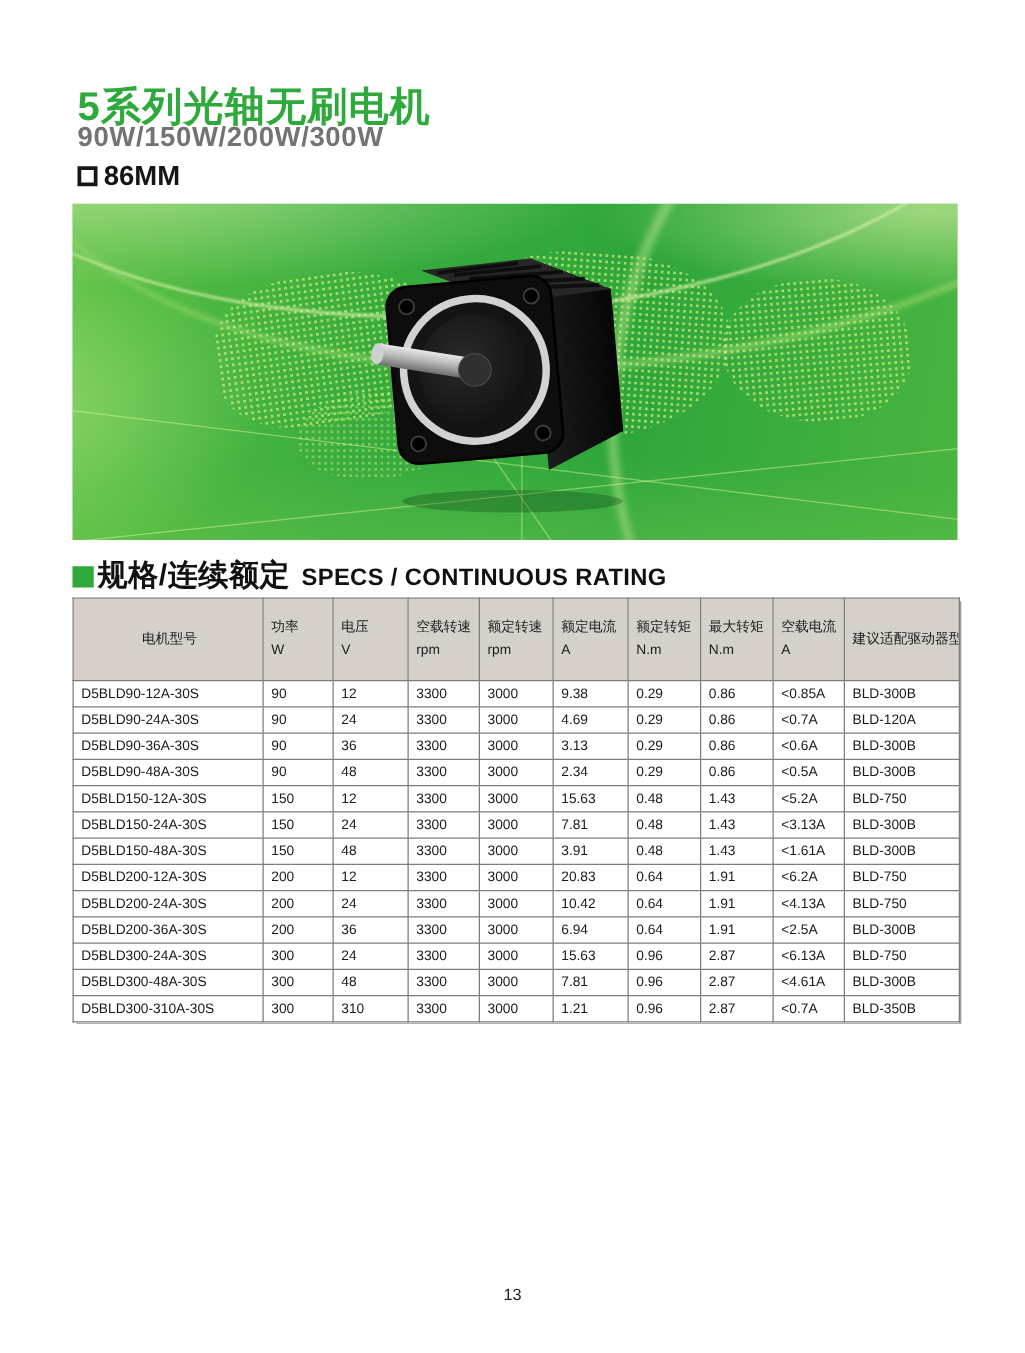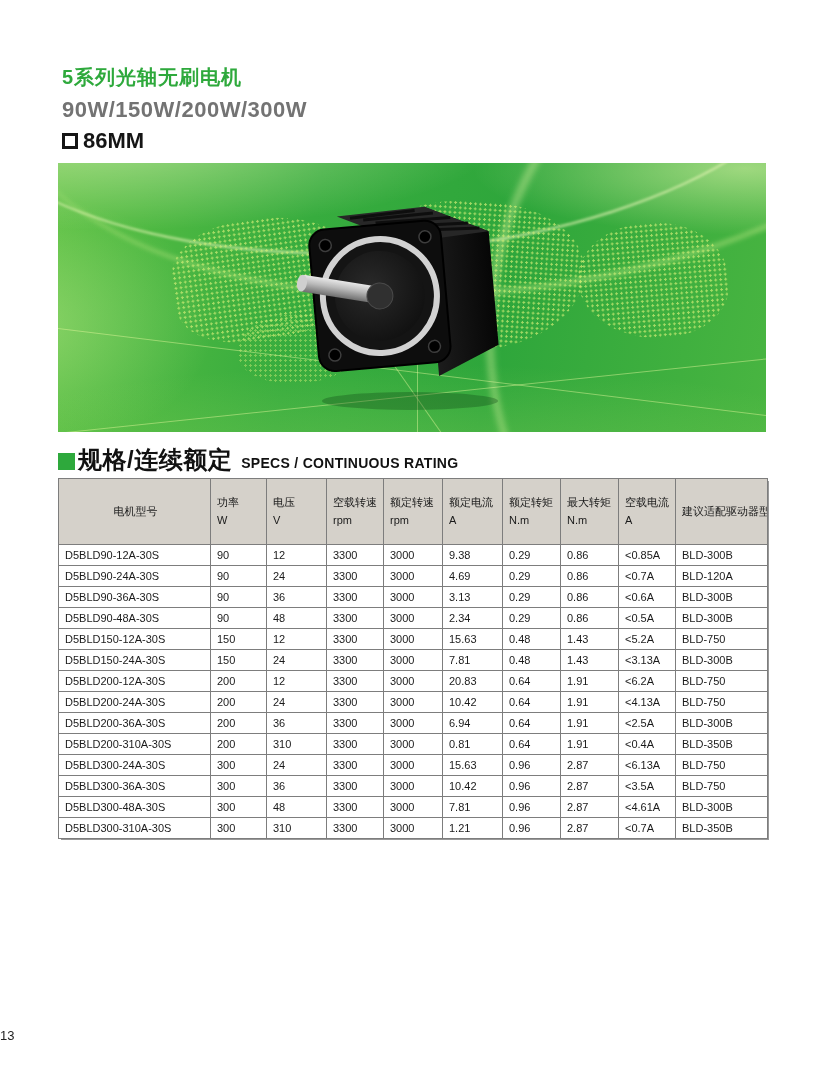--- a/index.html
+++ b/index.html
@@ -6,21 +6,21 @@
   html,body { background:#ffffff; }
   body { font-family:"Liberation Sans","DejaVu Sans",sans-serif; }
   .page {
     position:relative; width:820px; height:1082px; background:#ffffff;
     overflow:hidden; margin:0 auto;
   }
 
   
   .title-cn {
     position:absolute; left:62px; top:64px;
-    font-size:20px; font-weight:bold; color:#2EA93C; letter-spacing:1px;
+    font-size:32px; font-weight:bold; color:#2EA93C; letter-spacing:1px;
   }
   .title-sub {
     position:absolute; left:62px; top:97px;
     font-size:22px; font-weight:bold; color:#737373; letter-spacing:0.5px;
   }
   .frame-line {
     position:absolute; left:62px; top:128px; display:flex; align-items:center;
   }
   .frame-square {
     width:16px; height:16px; border:3px solid #151515; background:#fff; margin-right:5px;
@@ -70,21 +70,21 @@
   .motor-wrap { position:absolute; left:224px; top:18px; width:260px; height:235px; }
 
   
   .section-head {
     position:absolute; left:58px; top:444px; display:flex; align-items:baseline;
   }
   .section-square {
     width:17px; height:17px; background:#2EA93C; align-self:center; margin-right:3px; margin-top:2px;
   }
   .section-cn { font-size:24px; font-weight:bold; color:#111; letter-spacing:0.5px;text-align:center; }
-  .section-en { font-size:14px; font-weight:bold; color:#111; margin-left:9px; letter-spacing:0.3px; }
+  .section-en { font-size:19px; font-weight:bold; color:#111; margin-left:9px; letter-spacing:0.3px; }
 
   
   .spec-table {
     position:absolute; left:58px; top:478px; width:709px;
     border-collapse:collapse; table-layout:fixed;
     box-shadow:2px 2px 0 -1px rgba(70,70,70,0.55);
   }
   .spec-table th, .spec-table td {
     border:1px solid #7d7d7d; font-weight:normal;
     font-size:11px; color:#1a1a1a; text-align:left;
@@ -94,21 +94,21 @@
     background:#D5D1CA; height:66px; vertical-align:middle;
     font-size:11px; line-height:1.55;
   }
   .spec-table thead th.center { text-align:center; }
   .spec-table tbody td { height:21px; background:#ffffff; }
   .spec-table { border:1px solid #4e4e4e; }
 
   
   .page-number {
     position:absolute; left:0; top:1028px; width:100%;
-    font-size:13px; color:#222;
+    text-align:center; font-size:13px; color:#222;
   }
 </style>
 </head>
 <body>
 
 <div class="page">
 
   <div class="title-cn">5系列光轴无刷电机</div>
   <div class="title-sub">90W/150W/200W/300W</div>
   <div class="frame-line">
@@ -302,20 +302,32 @@
           <td>24</td>
           <td>3300</td>
           <td>3000</td>
           <td>7.81</td>
           <td>0.48</td>
           <td>1.43</td>
           <td>&lt;3.13A</td>
           <td>BLD-300B</td>
         </tr>
         <tr>
+          <td>D5BLD150-48A-30S</td>
+          <td>150</td>
+          <td>48</td>
+          <td>3300</td>
+          <td>3000</td>
+          <td>3.91</td>
+          <td>0.48</td>
+          <td>1.43</td>
+          <td>&lt;1.61A</td>
+          <td>BLD-300B</td>
+        </tr>
+        <tr>
           <td>D5BLD200-12A-30S</td>
           <td>200</td>
           <td>12</td>
           <td>3300</td>
           <td>3000</td>
           <td>20.83</td>
           <td>0.64</td>
           <td>1.91</td>
           <td>&lt;6.2A</td>
           <td>BLD-750</td>
@@ -338,56 +350,32 @@
           <td>36</td>
           <td>3300</td>
           <td>3000</td>
           <td>6.94</td>
           <td>0.64</td>
           <td>1.91</td>
           <td>&lt;2.5A</td>
           <td>BLD-300B</td>
         </tr>
         <tr>
-          <td>D5BLD200-310A-30S</td>
-          <td>200</td>
-          <td>310</td>
-          <td>3300</td>
-          <td>3000</td>
-          <td>0.81</td>
-          <td>0.64</td>
-          <td>1.91</td>
-          <td>&lt;0.4A</td>
-          <td>BLD-350B</td>
-        </tr>
-        <tr>
           <td>D5BLD300-24A-30S</td>
           <td>300</td>
           <td>24</td>
           <td>3300</td>
           <td>3000</td>
           <td>15.63</td>
           <td>0.96</td>
           <td>2.87</td>
           <td>&lt;6.13A</td>
           <td>BLD-750</td>
         </tr>
         <tr>
-          <td>D5BLD300-36A-30S</td>
-          <td>300</td>
-          <td>36</td>
-          <td>3300</td>
-          <td>3000</td>
-          <td>10.42</td>
-          <td>0.96</td>
-          <td>2.87</td>
-          <td>&lt;3.5A</td>
-          <td>BLD-750</td>
-        </tr>
-        <tr>
           <td>D5BLD300-48A-30S</td>
           <td>300</td>
           <td>48</td>
           <td>3300</td>
           <td>3000</td>
           <td>7.81</td>
           <td>0.96</td>
           <td>2.87</td>
           <td>&lt;4.61A</td>
           <td>BLD-300B</td>

